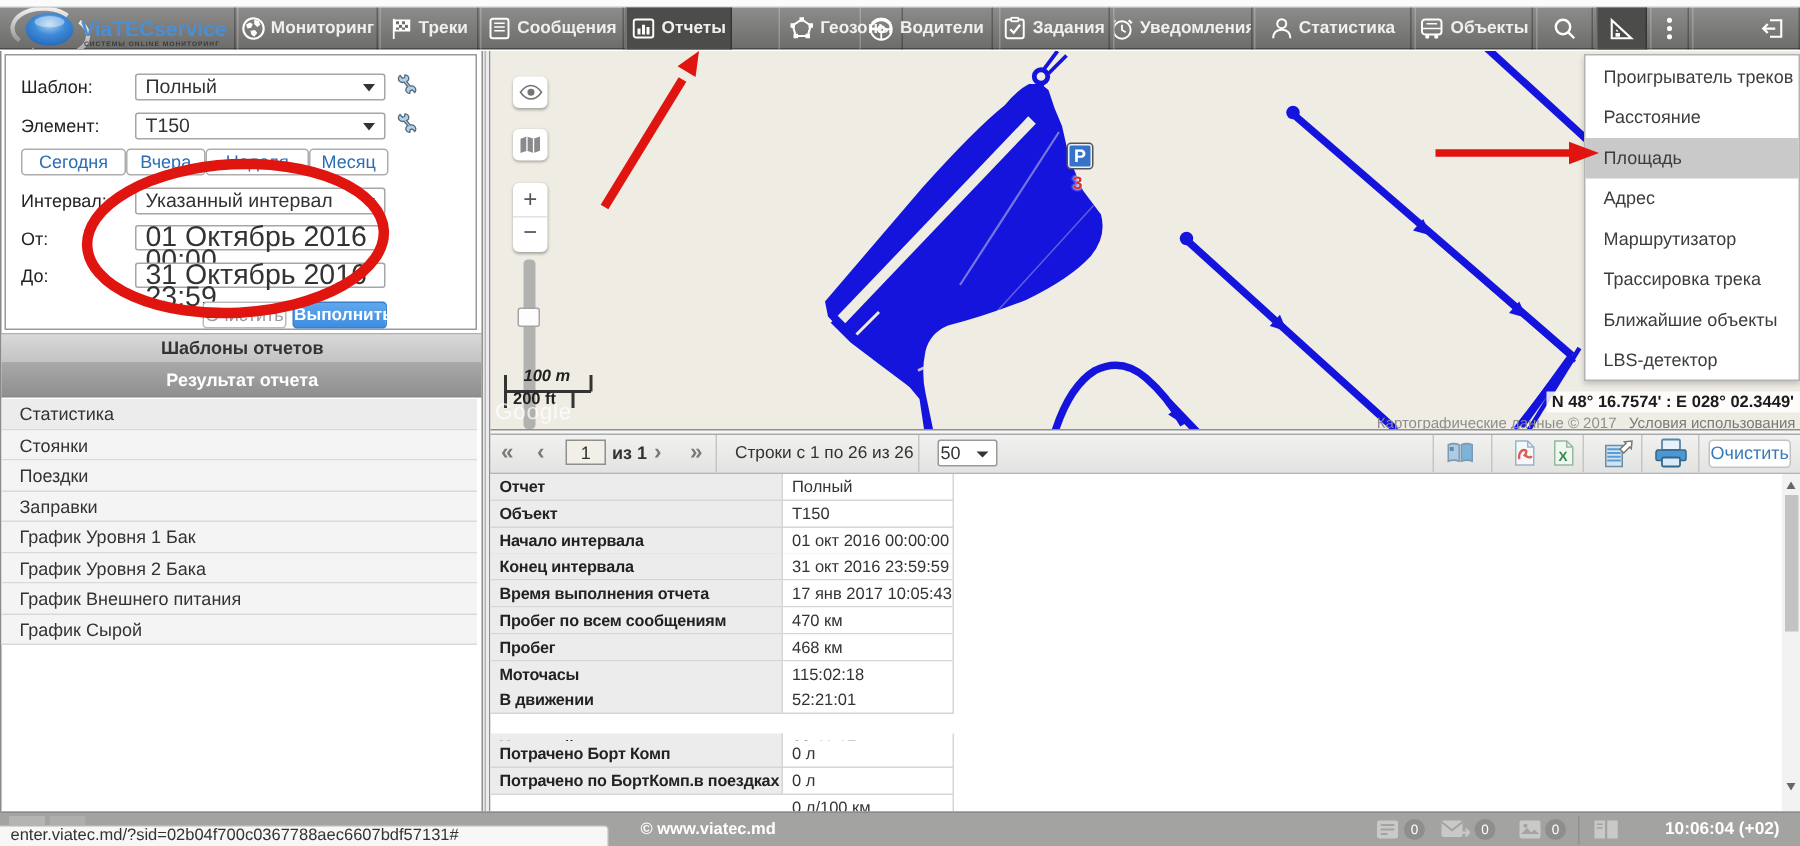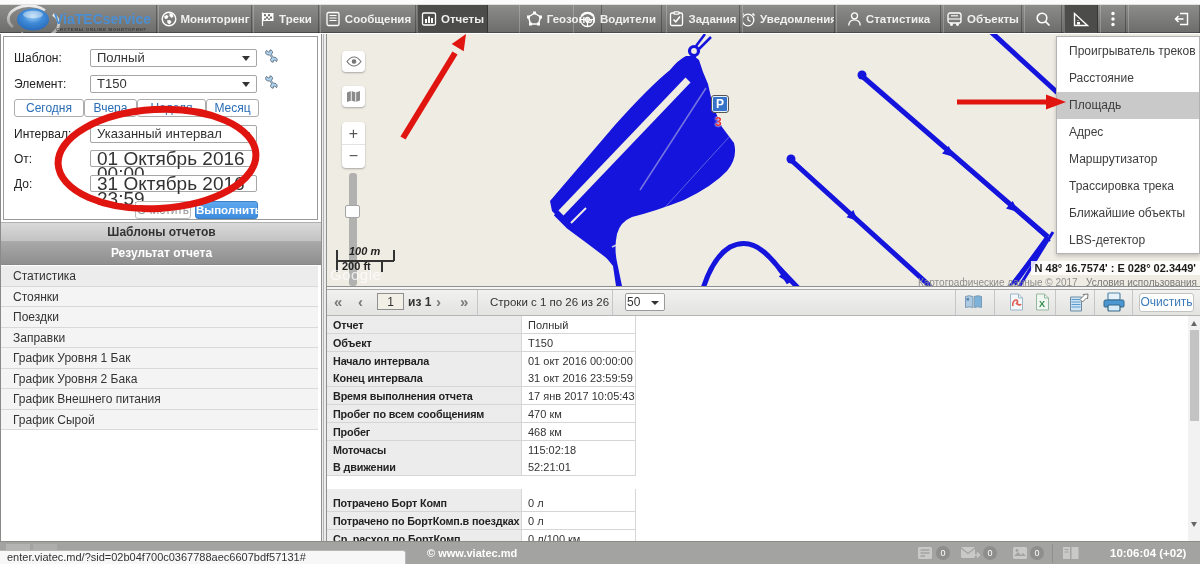--- a/index.html
+++ b/index.html
@@ -401,21 +401,20 @@
     </div>
 <div class="trow" style="top:178px;">
       <div class="tlab">Потрачено Борт Комп</div>
       <div class="tval">0 л</div>
     </div>
 <div class="trow" style="top:195.8px;">
       <div class="tlab">Потрачено по БортКомп.в поездках</div>
       <div class="tval">0 л</div>
     </div>
 <div class="trow" style="top:213.6px;">
-      <div class="tlab">Ср. расход по БортКомп</div>
       <div class="tval">0 л/100 км</div>
     </div>
 <div style="position:absolute;left:861px;top:0;width:12px;height:225px;background:#f2f2f2;">
 <div style="position:absolute;left:3px;top:5px;width:0;height:0;border-left:3.5px solid transparent;border-right:3.5px solid transparent;border-bottom:5px solid #666;"></div>
 <div style="position:absolute;left:1.5px;top:14px;width:9px;height:91px;background:#c3c3c3;"></div>
 <div style="position:absolute;left:3px;top:206px;width:0;height:0;border-left:3.5px solid transparent;border-right:3.5px solid transparent;border-top:5px solid #666;"></div>
 </div>
 </div>
 <div id="statusbar">
 <div style="position:absolute;left:6px;top:2px;width:24px;height:9px;background:#b4b4b2;"></div>

